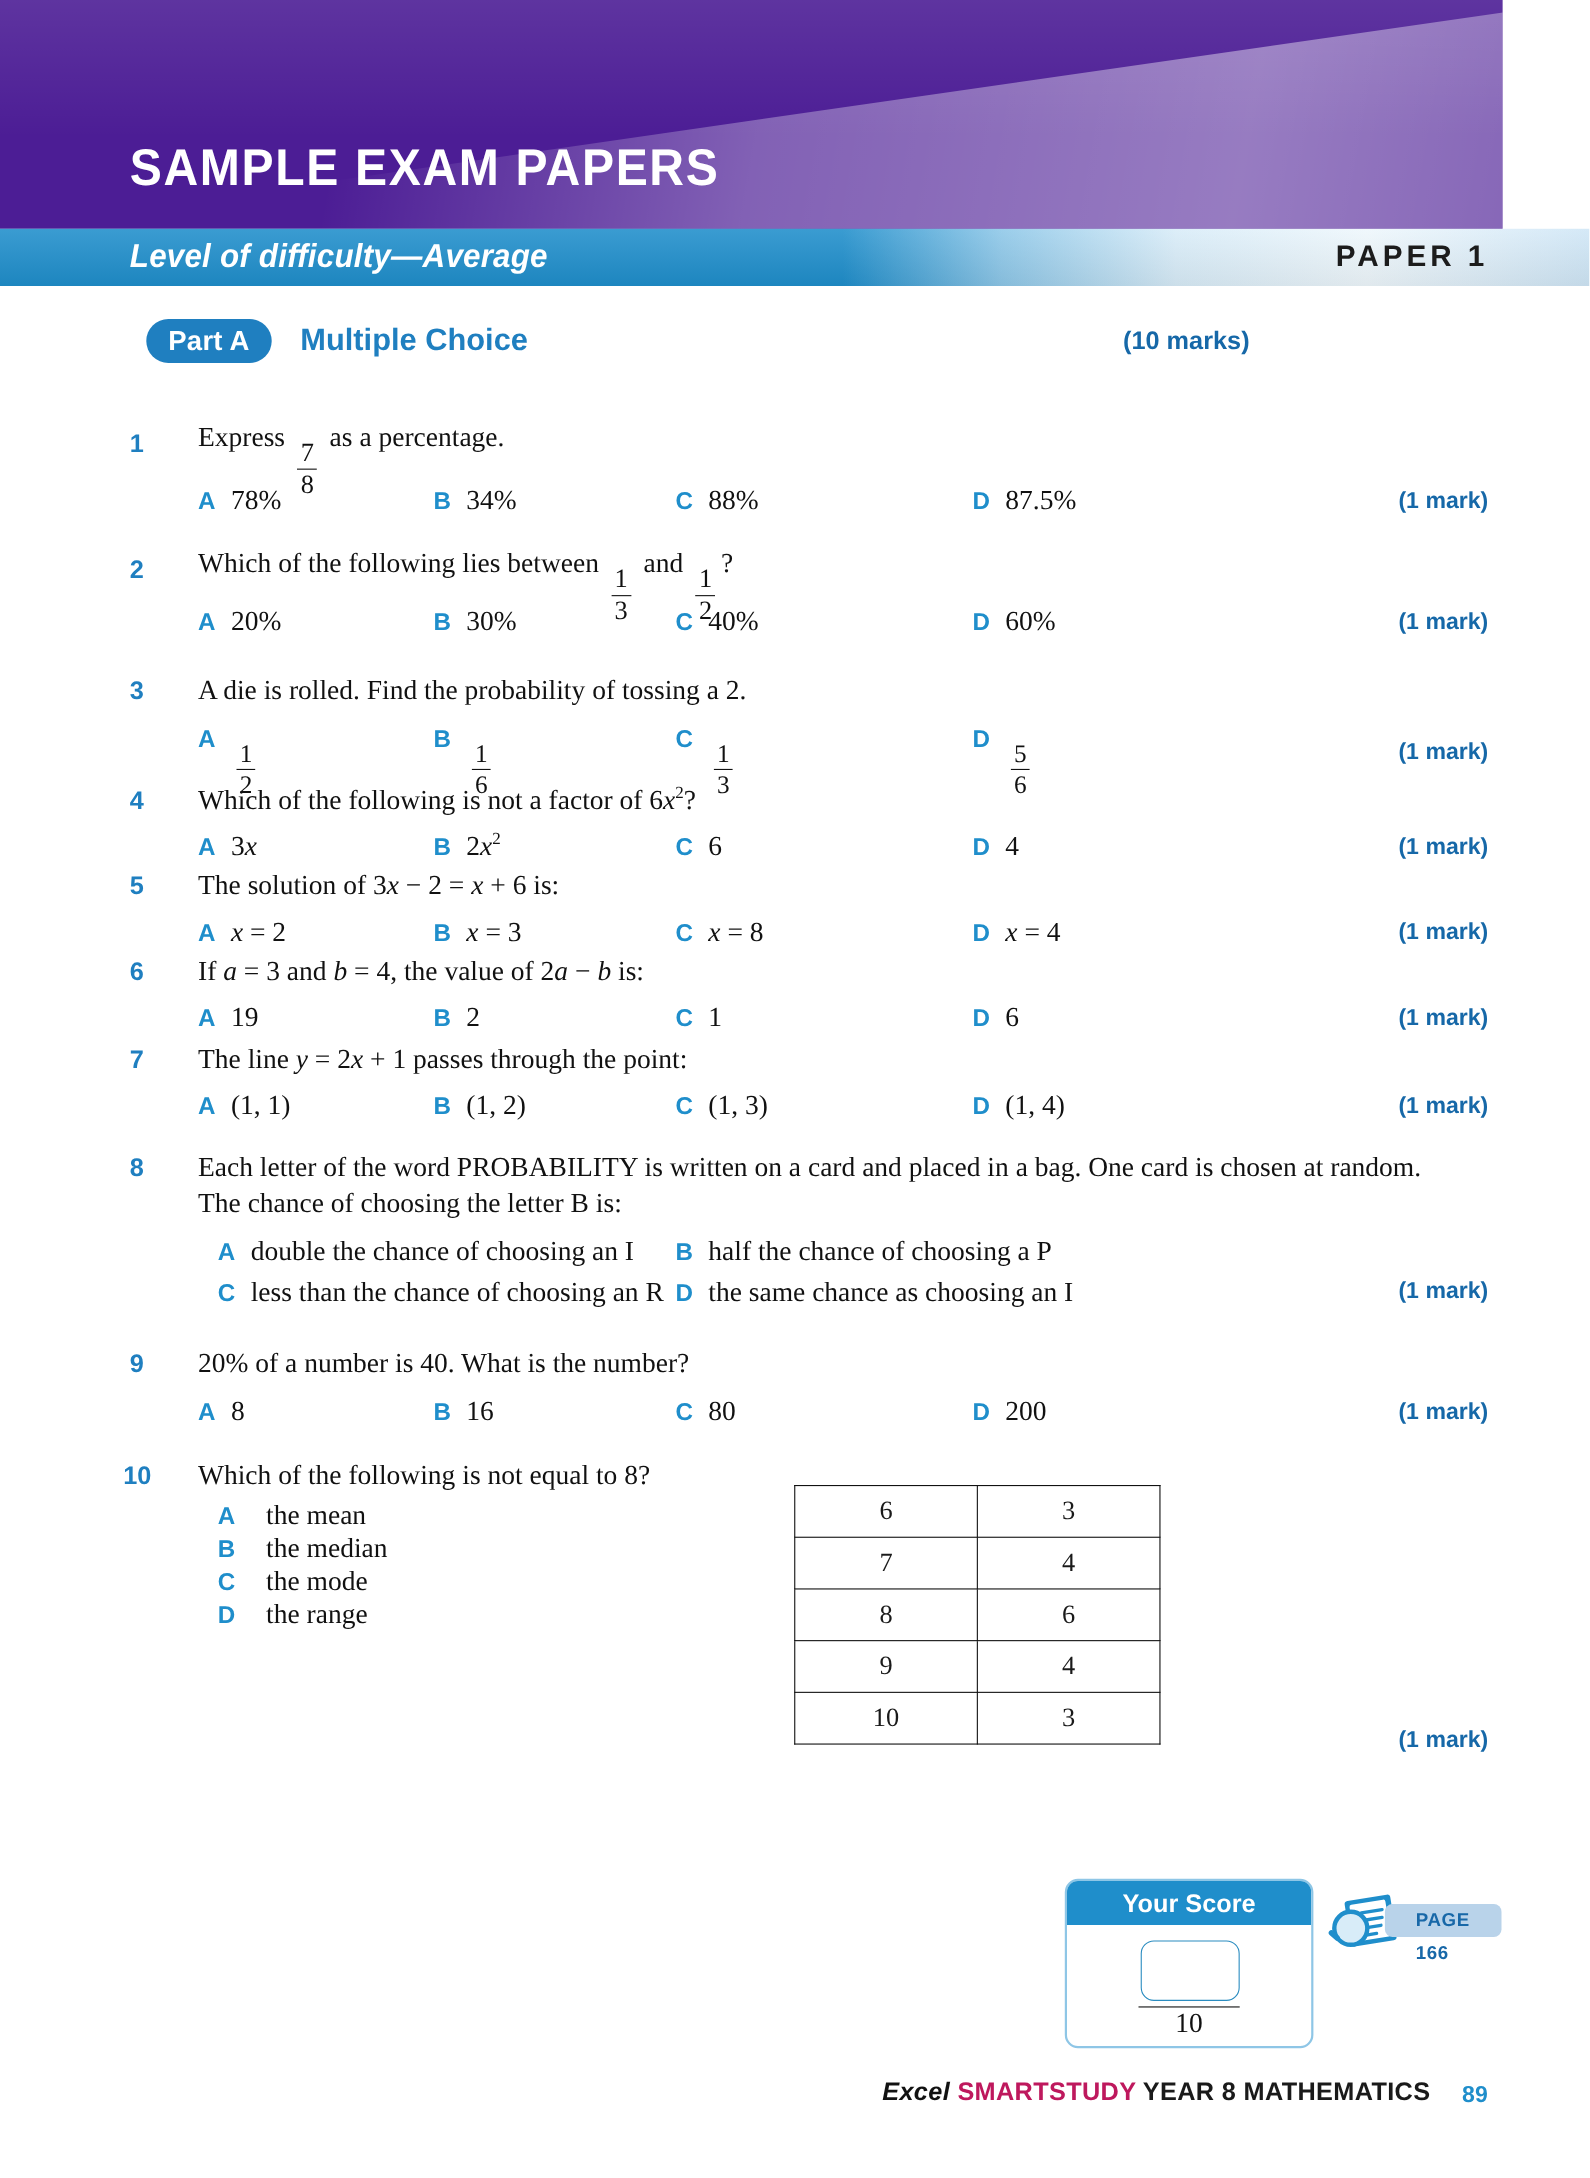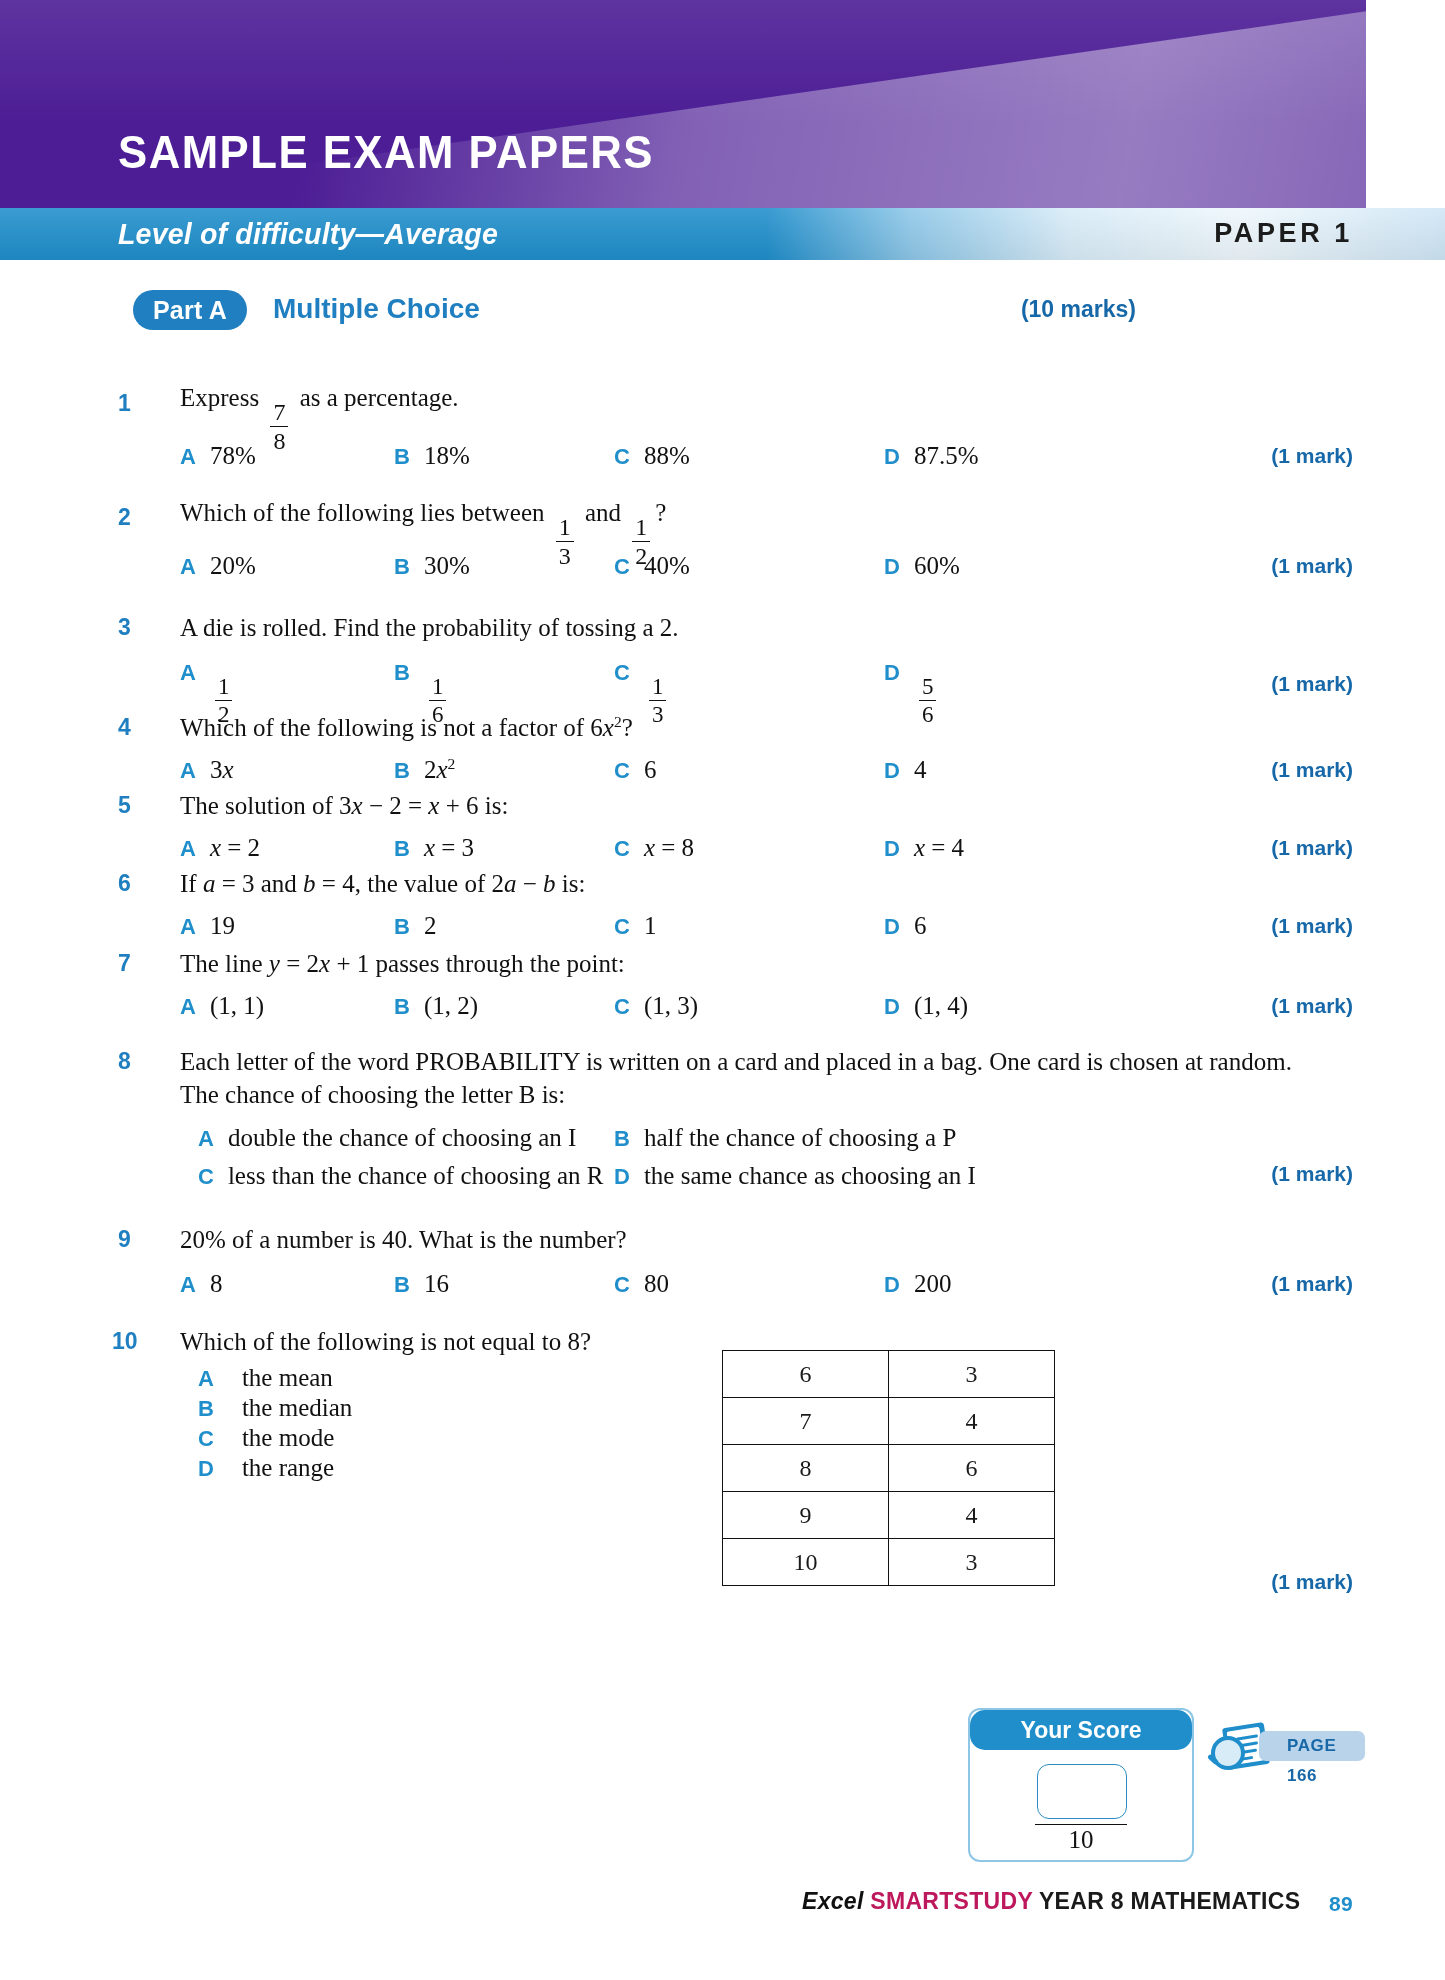--- a/index.html
+++ b/index.html
@@ -324,21 +324,20 @@
   .score-head {
     height: 40px;
     background: #1f8ecb;
     color: #ffffff;
     font-family: "Liberation Sans", sans-serif;
     font-weight: bold;
     font-size: 23px;
     display: flex;
     align-items: center;
     justify-content: center;
-    border-radius: 15px;
   }
   .score-body {
     height: 110px;
     position: relative;
   }
   .score-slot {
     position: absolute;
     left: 67px;
     top: 14px;
     width: 88px;
@@ -489,21 +488,21 @@
       </span>
       <span>as a percentage.</span>
     </div>
     <div class="opts" style="top:90px; height:34px;">
       <div class="opt" style="left:0px;">
         <span class="ltr">A</span>
         <span class="val">78%</span>
       </div>
       <div class="opt" style="left:214px;">
         <span class="ltr">B</span>
-        <span class="val">18%</span>
+        <span class="val">34%</span>
       </div>
       <div class="opt" style="left:434px;">
         <span class="ltr">C</span>
         <span class="val">88%</span>
       </div>
       <div class="opt" style="left:704px;">
         <span class="ltr">D</span>
         <span class="val">87.5%</span>
       </div>
     </div>

